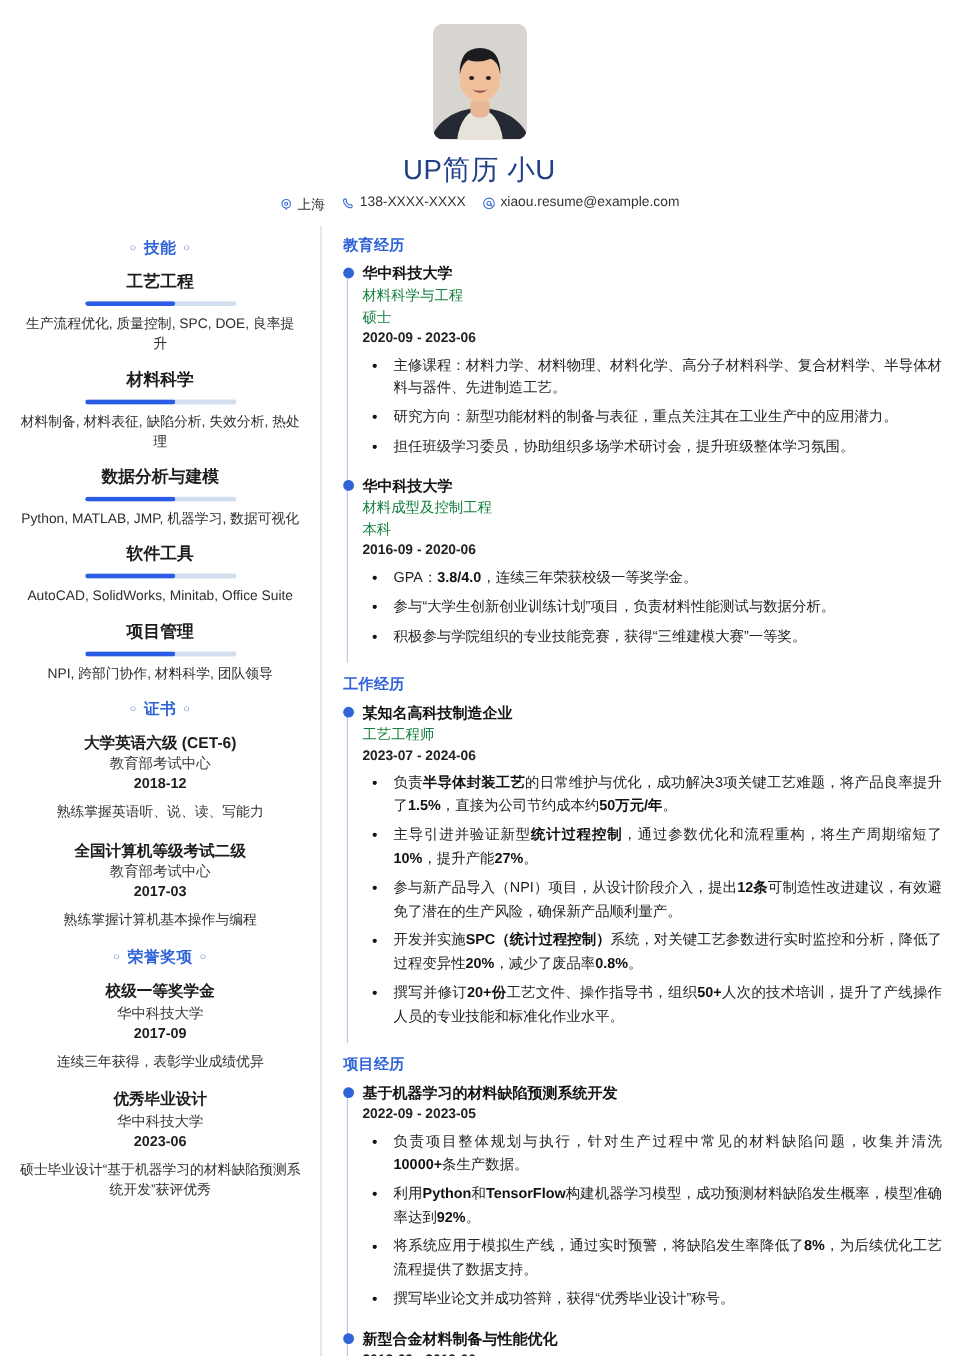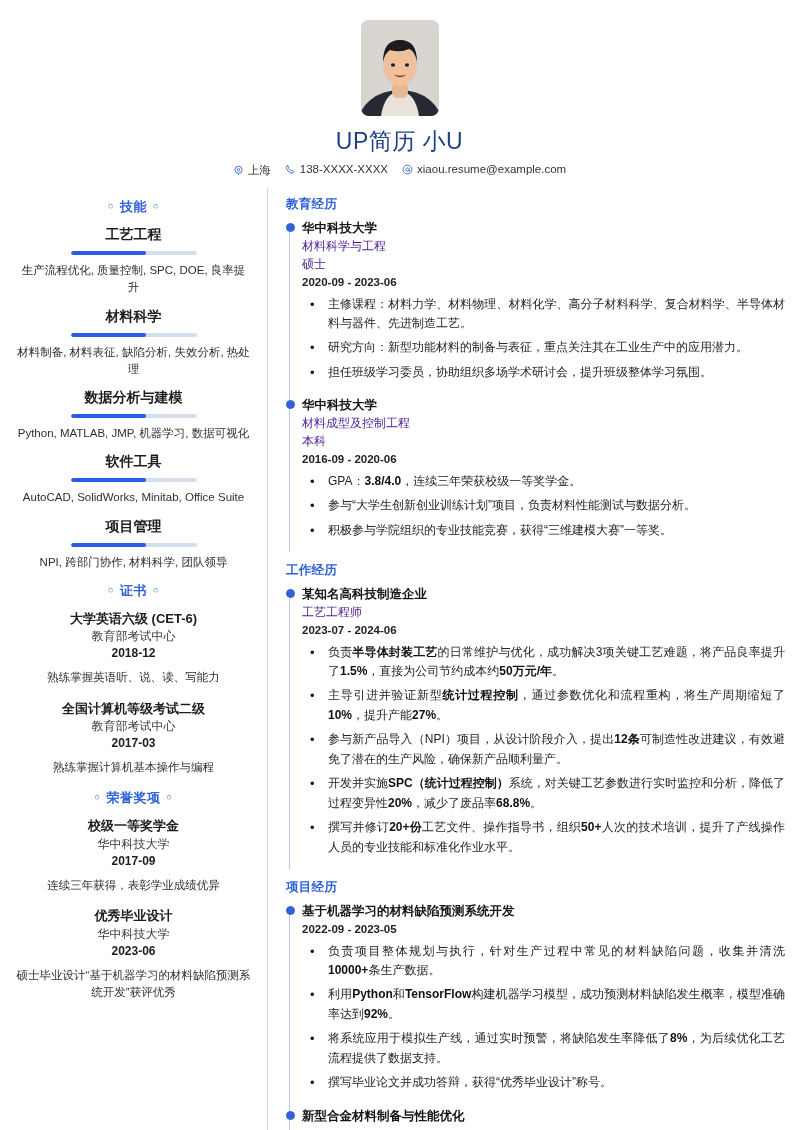--- a/index.html
+++ b/index.html
@@ -92,21 +92,21 @@
     content: ""; position: absolute; left: 3px; top: 4px; bottom: 2px;
     width: 1px; background: #b9c8e6;
   }
   .entry { position: relative; padding-bottom: 9px; }
   .entry::before {
     content: ""; position: absolute; left: -16px; top: 4px;
     width: 7px; height: 7px; border-radius: 50%;
     background: #2f63d8; border: 1px solid #2f63d8;
   }
   .e-title { font-size: 12.5px; font-weight: 700; color: #151515; line-height: 1.45; }
-  .e-sub { font-size: 12px; color: #4c1d95; line-height: 1.5; }
+  .e-sub { font-size: 12px; color: #15803d; line-height: 1.5; }
   .e-date { font-size: 11.5px; font-weight: 700; color: #222; line-height: 1.6; }
   .bullets { list-style: none; margin: 3px 0 0 0; padding: 0; }
   .bullets li {
     position: relative; padding-left: 26px; margin-bottom: 5px;
     font-size: 12px; line-height: 1.62; color: #242424; text-align: justify;
   }
   .bullets li::before {
     content: "\2022"; position: absolute; left: 8px; top: -1px;
     color: #111; font-size: 13px;
   }
@@ -279,21 +279,21 @@
       <div class="sec-head">工作经历</div>
       <div class="timeline" id="work-list">
           <div class="entry">
             <div class="e-title">某知名高科技制造企业</div>
             <div class="e-sub">工艺工程师</div>
             <div class="e-date">2023-07 - 2024-06</div>
             <ul class="bullets">
               <li>负责<b>半导体封装工艺</b>的日常维护与优化，成功解决3项关键工艺难题，将产品良率提升了<b>1.5%</b>，直接为公司节约成本约<b>50万元/年</b>。</li>
               <li>主导引进并验证新型<b>统计过程控制</b>，通过参数优化和流程重构，将生产周期缩短了<b>10%</b>，提升产能<b>27%</b>。</li>
               <li>参与新产品导入（NPI）项目，从设计阶段介入，提出<b>12条</b>可制造性改进建议，有效避免了潜在的生产风险，确保新产品顺利量产。</li>
-              <li>开发并实施<b>SPC（统计过程控制）</b>系统，对关键工艺参数进行实时监控和分析，降低了过程变异性<b>20%</b>，减少了废品率<b>68.8%</b>。</li>
+              <li>开发并实施<b>SPC（统计过程控制）</b>系统，对关键工艺参数进行实时监控和分析，降低了过程变异性<b>20%</b>，减少了废品率<b>0.8%</b>。</li>
               <li>撰写并修订<b>20+份</b>工艺文件、操作指导书，组织<b>50+</b>人次的技术培训，提升了产线操作人员的专业技能和标准化作业水平。</li>
             </ul>
           </div>
         </div>
 
       <div class="sec-head">项目经历</div>
       <div class="timeline" id="proj-list">
           <div class="entry">
             <div class="e-title">基于机器学习的材料缺陷预测系统开发</div>
             <div class="e-date">2022-09 - 2023-05</div>

